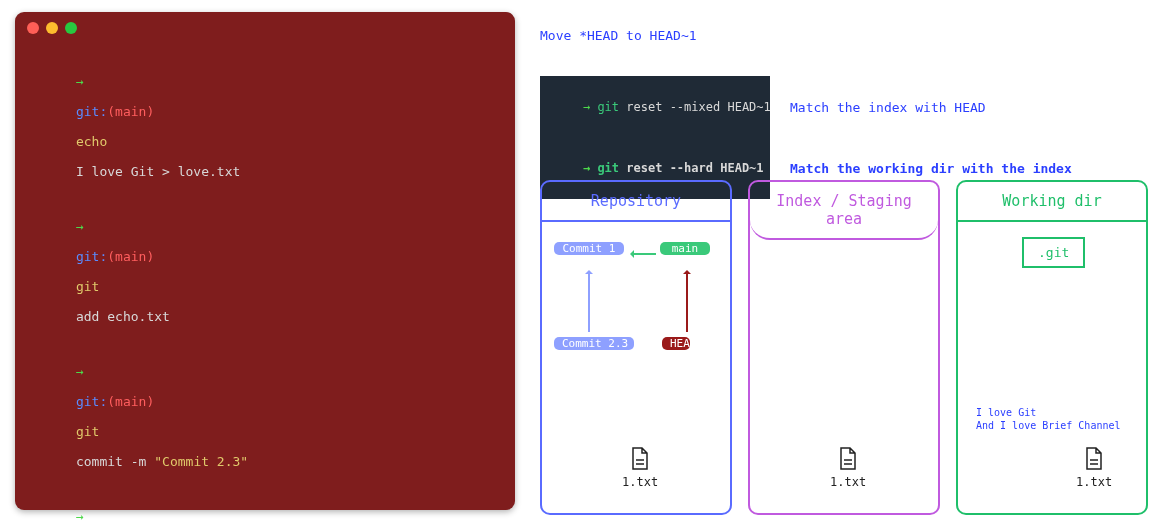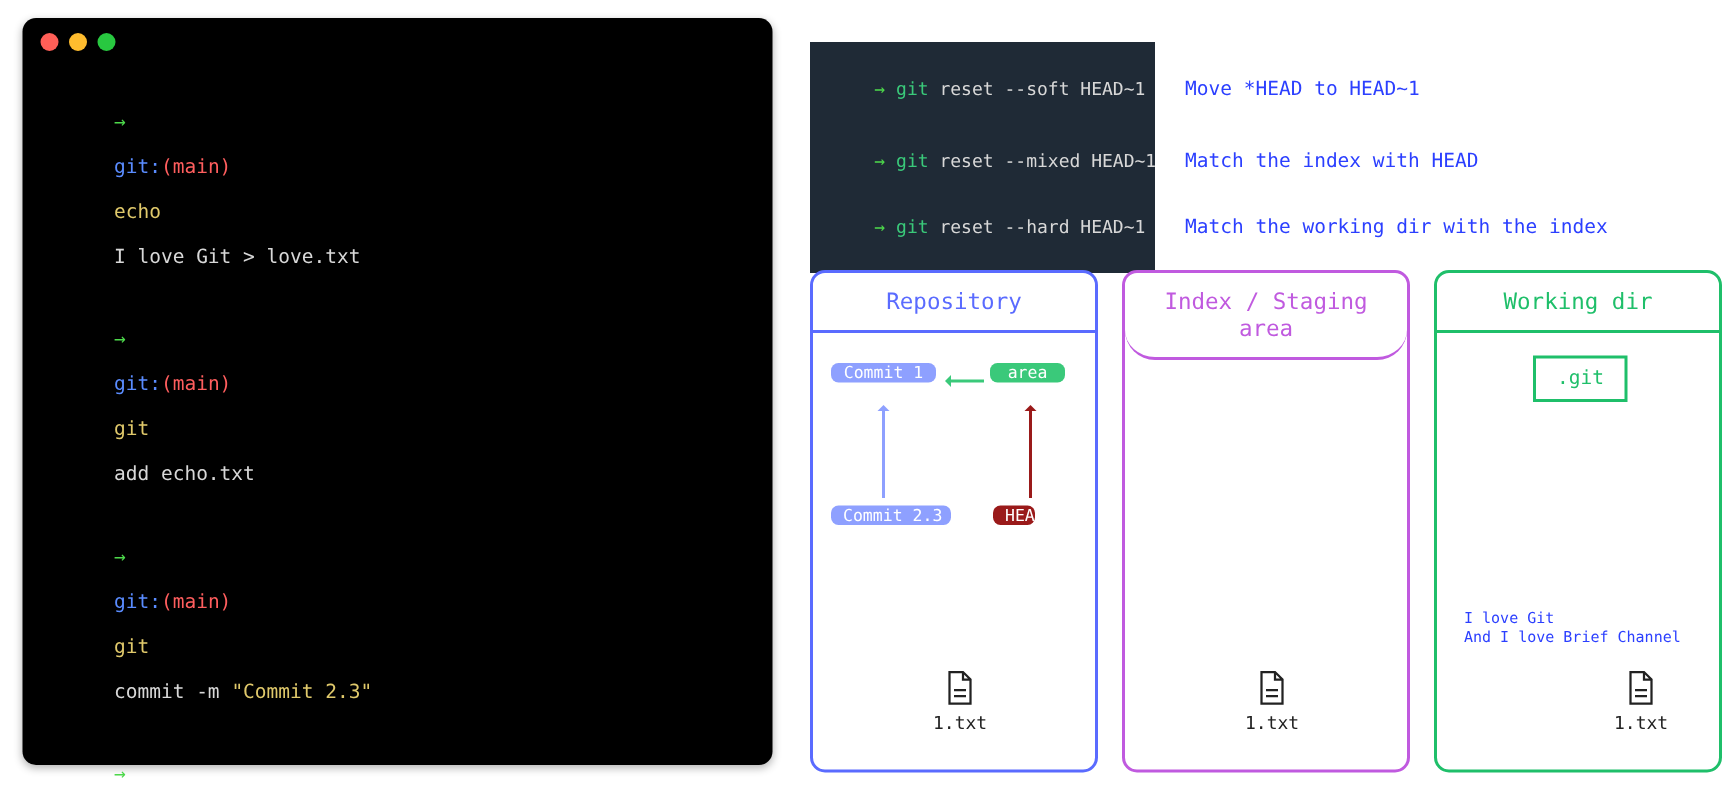--- a/index.html
+++ b/index.html
@@ -11,21 +11,21 @@
     height: 525px;
     position: relative;
   }
   
   .terminal {
     position: absolute;
     left: 15px;
     top: 12px;
     width: 500px;
     height: 498px;
-    background: #000000;
+    background: #7f1d1d;
     border-radius: 9px;
     box-shadow: 0 2px 6px rgba(0,0,0,0.3);
     padding-top: 10px;
   }
   .traffic { display: flex; gap: 7px; padding-left: 12px; margin-bottom: 20px; }
   .traffic span { width: 12px; height: 12px; border-radius: 50%; display:block; }
   .red { background:#ff5f57; }
   .yellow { background:#febc2e; }
   .green { background:#28c840; }
   .term-line { padding: 5px 14px; color:#d8d8d8; white-space: pre; }
@@ -163,44 +163,41 @@
       
       
       
       
     </div>
 
   </div>
 </div>
 
 <div class="strip-row" style="top:28px;">
-  <div class="strip">
-    <span class="arrow">→</span> <span style="color:#3ac97a">git</span> <span>reset --soft HEAD~1</span>
-  </div>
   <div class="explain">Move *HEAD to HEAD~1</div>
 </div>
 <div class="strip-row" style="top:76px;">
   <div class="strip">
     <span class="arrow">→</span> <span style="color:#3ac97a">git</span> <span>reset --mixed HEAD~1</span>
   </div>
   <div class="explain">Match the index with HEAD</div>
 </div>
-<div class="strip-row" style="top:120px;">
+<div class="strip-row" style="top:137px;font-weight:bold;">
   <div class="strip">
     <span class="arrow">→</span> <span style="color:#3ac97a">git</span> <span>reset --hard HEAD~1</span>
   </div>
   <div class="explain">Match the working dir with the index</div>
 </div>
 
 <div class="panels">
 
   <div class="panel repo">
     <div class="panel-h">Repository</div>
     <div class="node commit1">Commit 1</div>
-    <div class="node mainnode">area</div>
+    <div class="node mainnode">main</div>
     <div class="node commit23">Commit 2.3</div>
     <div class="node headnode">HEAD</div>
 
     <div class="arrow-line h-arrow" style="left:90px; top:71px; width:24px;"></div>
     <div class="arrow-line v-arrow-blue" style="left:46px; top:90px; height:60px;"></div>
     <div class="arrow-line v-arrow-red" style="left:144px; top:90px; height:60px;"></div>
 
     <div class="file-icon-wrap" style="left:80px; top:265px;">
       <div class="file-icon">
         <svg viewBox="0 0 18 24">

